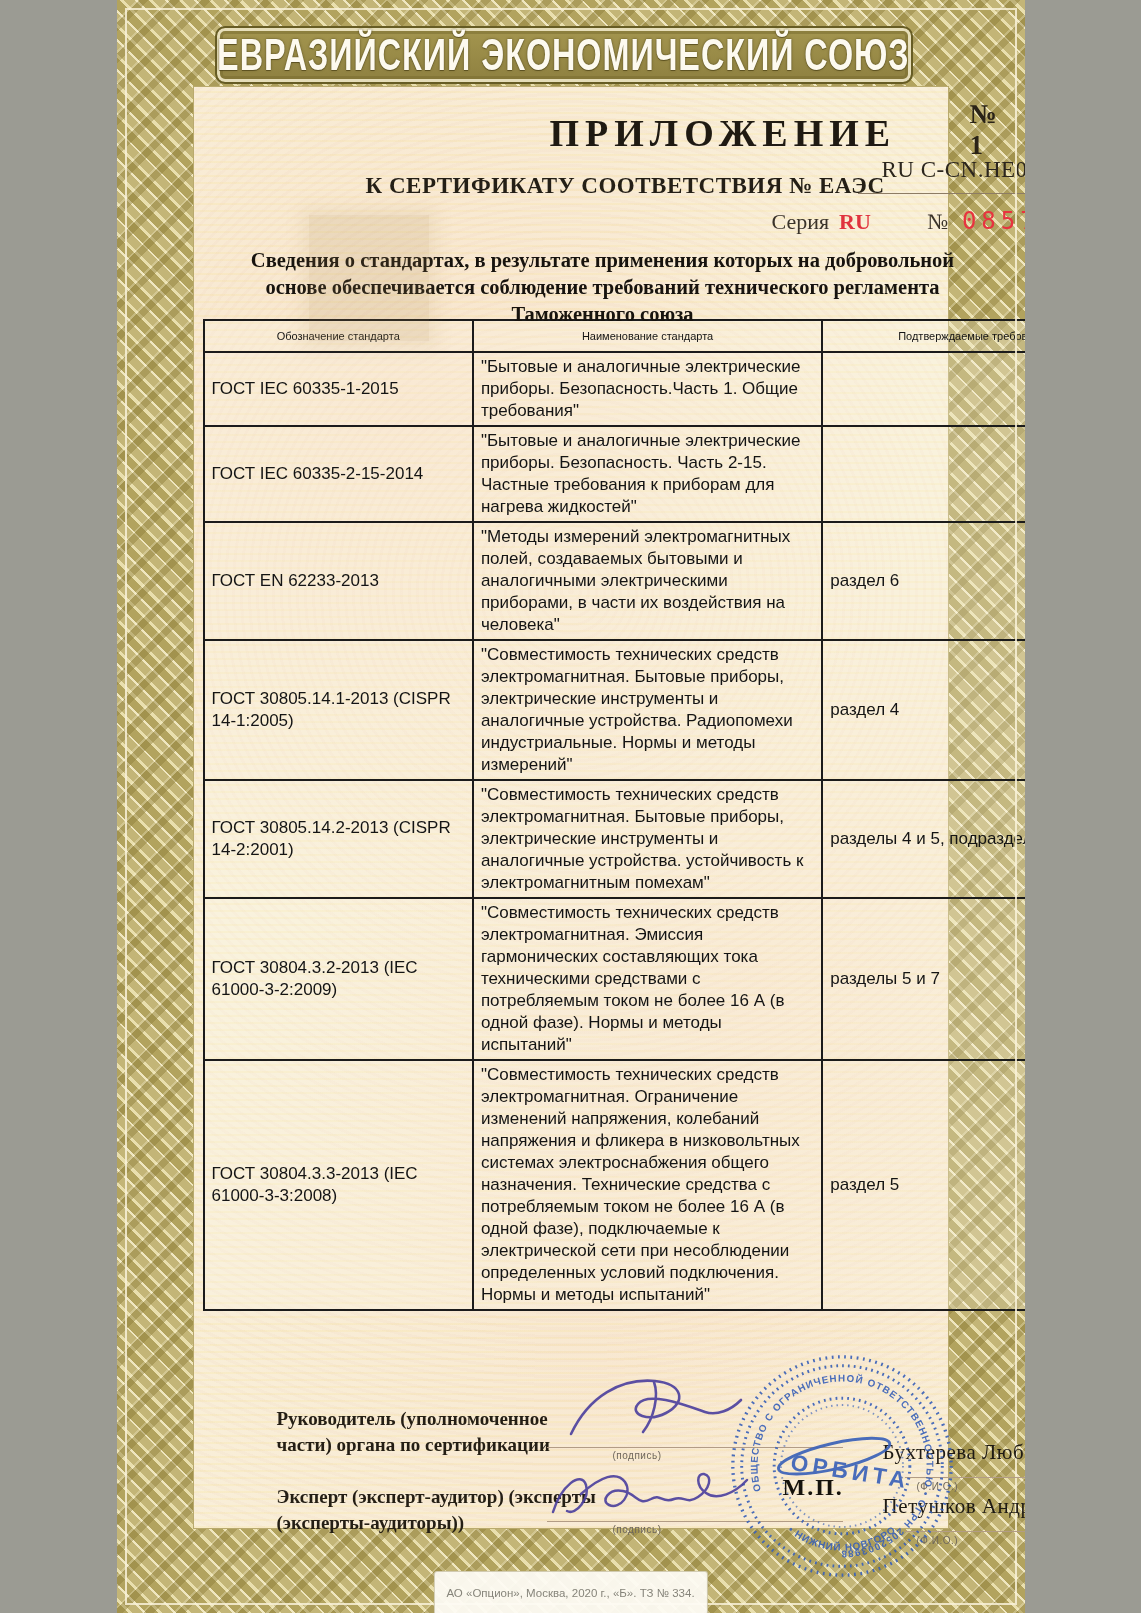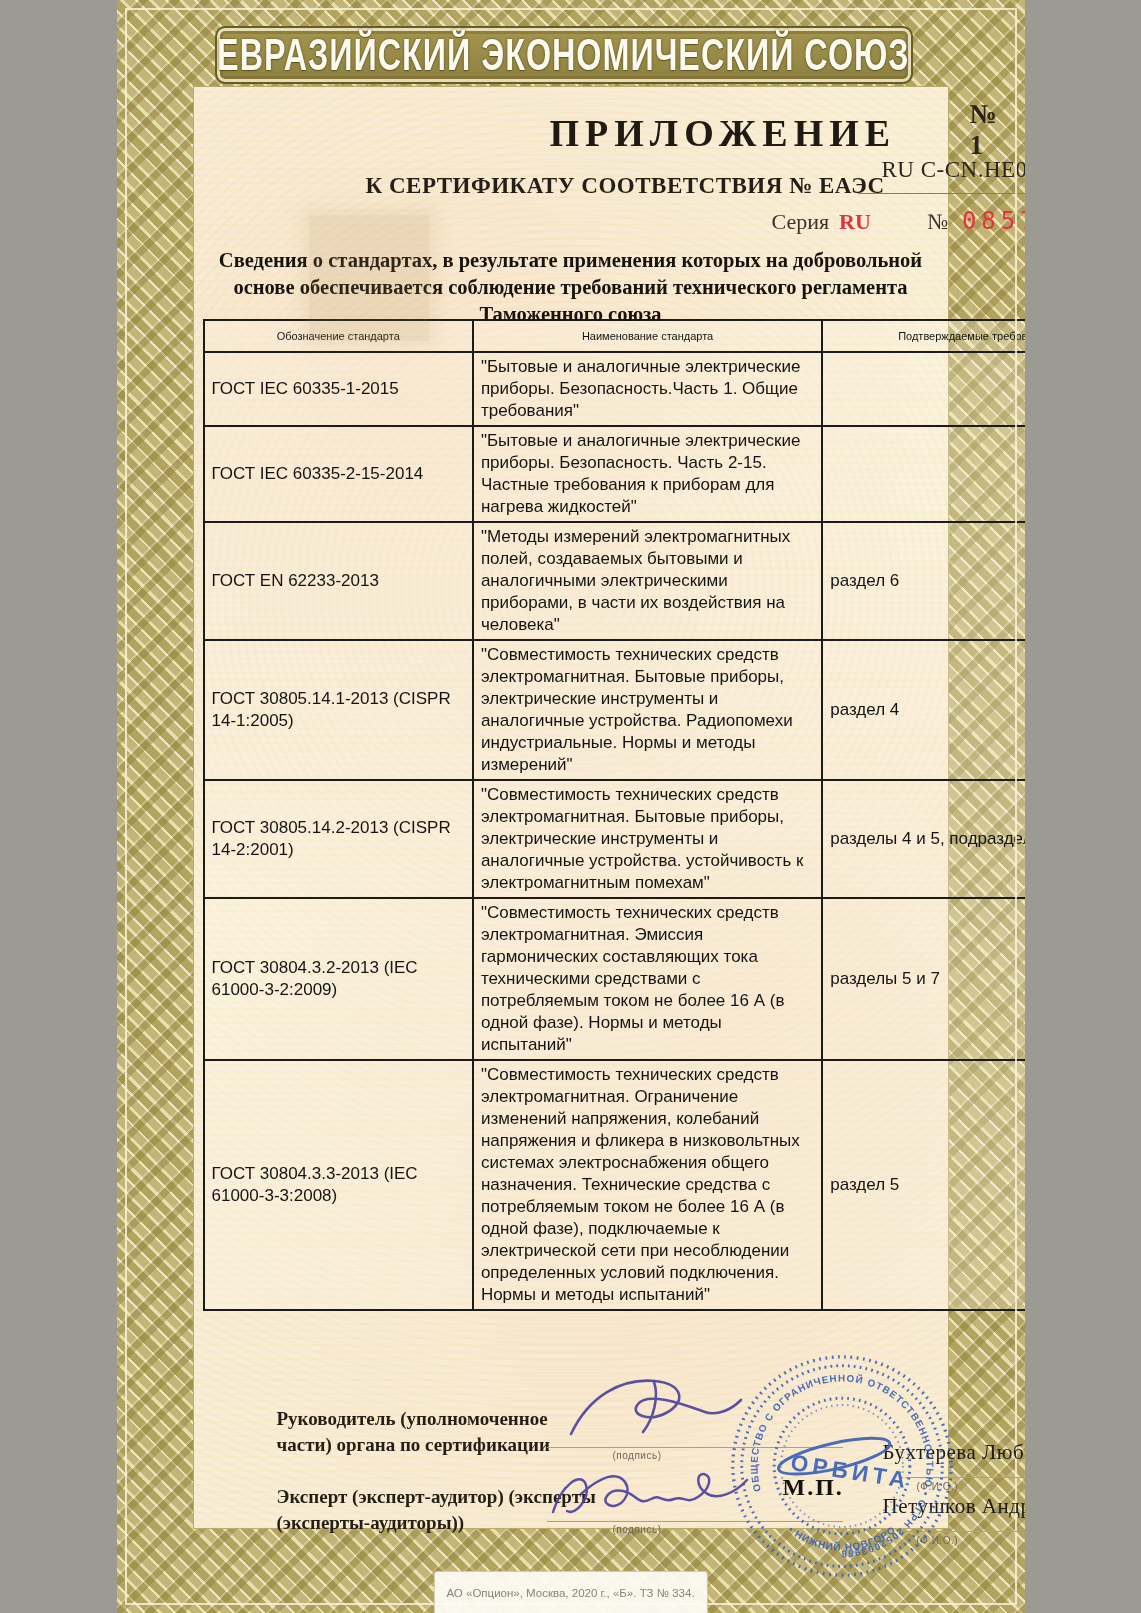--- a/index.html
+++ b/index.html
@@ -81,21 +81,21 @@
   }
   .series-label{font-size:22px;color:#3a332a;}
   .series-value{font-size:22px;font-weight:bold;color:#e0333e;margin-left:10px;}
   .no-sign{font-size:22px;color:#3a332a;margin-left:56px;}
   .form-number{
     font-family:"DejaVu Sans Mono",monospace;font-size:24px;font-weight:normal;
     color:#e8333f;letter-spacing:5px;margin-left:14px;
   }
   .description{
     position:absolute;left:0;top:160px;width:100%;
-    text-align:center;font-size:20.5px;font-weight:bold;line-height:1.32;color:#17130e;
+    text-align:center;font-size:20.5px;font-weight:bold;line-height:1.32;color:#17130e;padding-left:32px;
   }
   
   table.standards{
     margin-left:9px;width:926px;border-collapse:collapse;
     font-family:"Liberation Sans",sans-serif;color:#141414;
     background:rgba(252,246,232,.25);
   }
   table.standards th, table.standards td{
     border:2px solid #1b1b1b;vertical-align:middle;
   }

